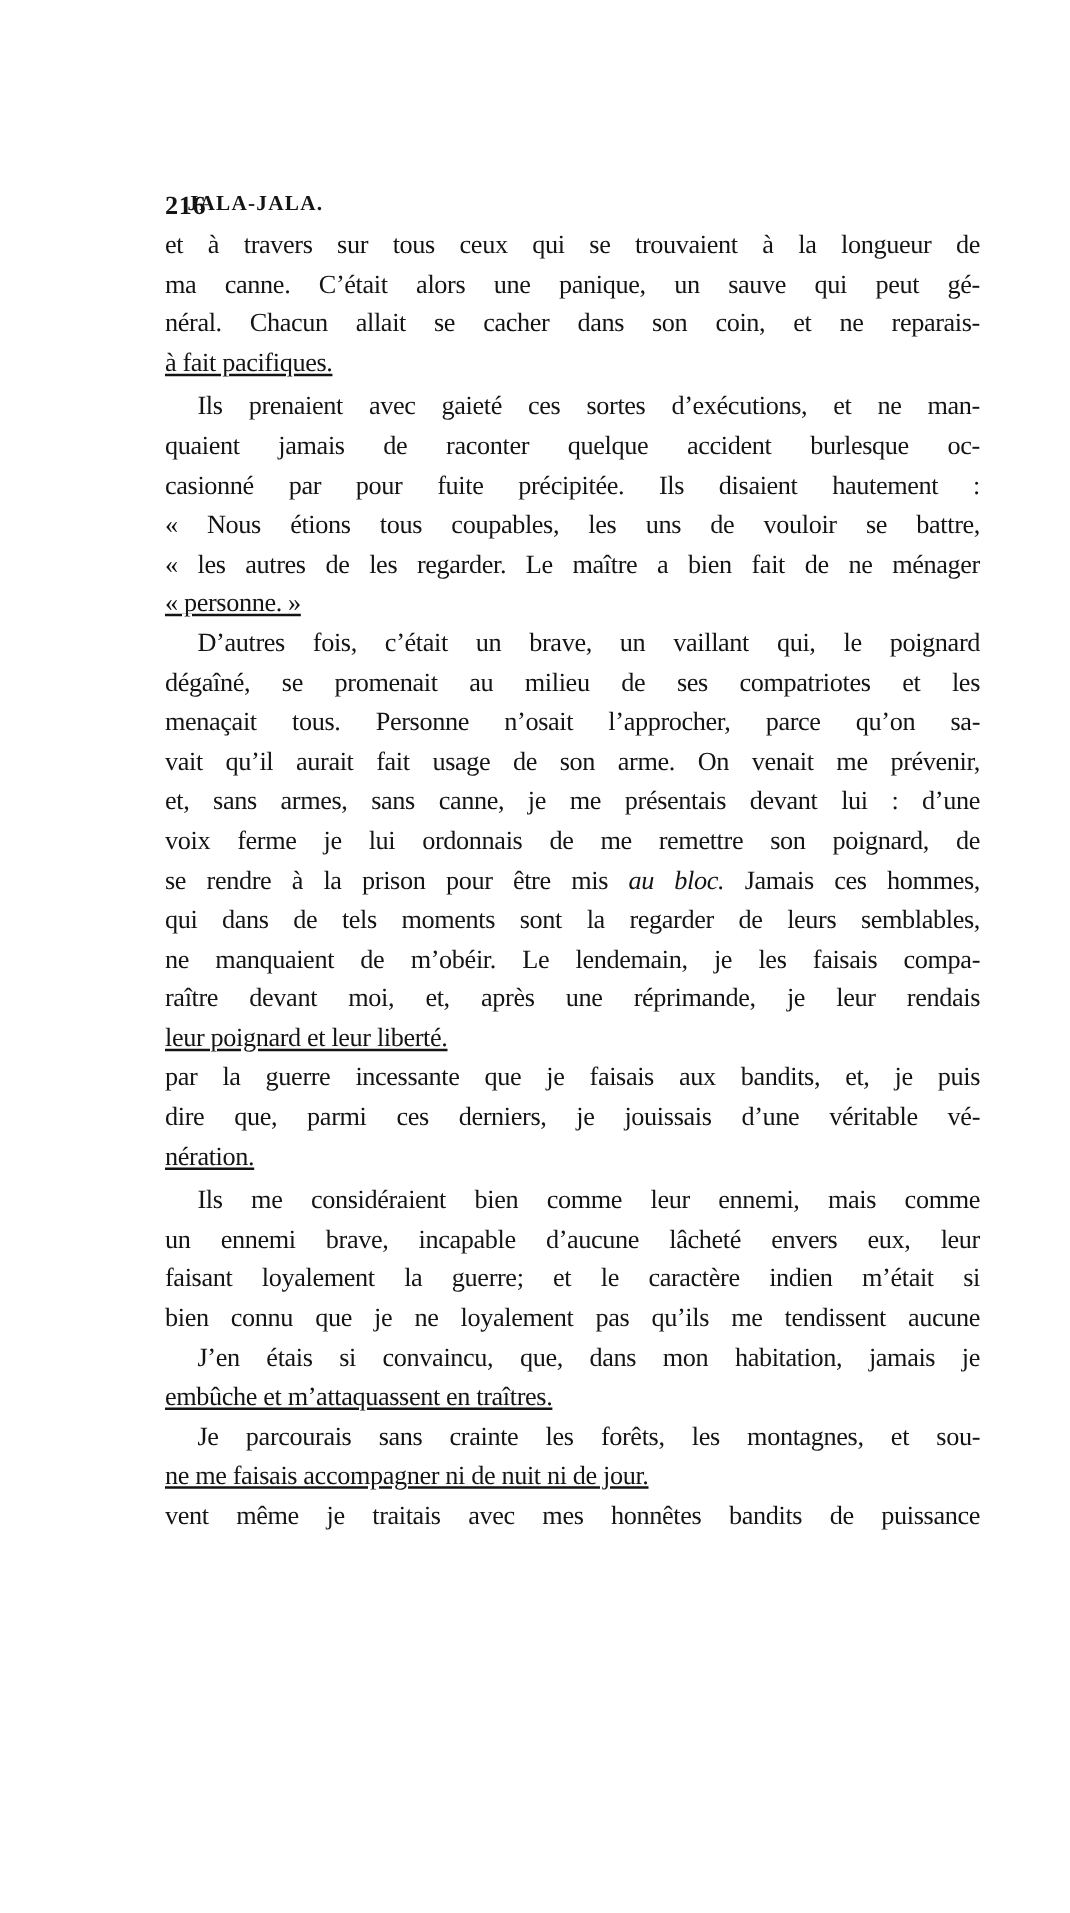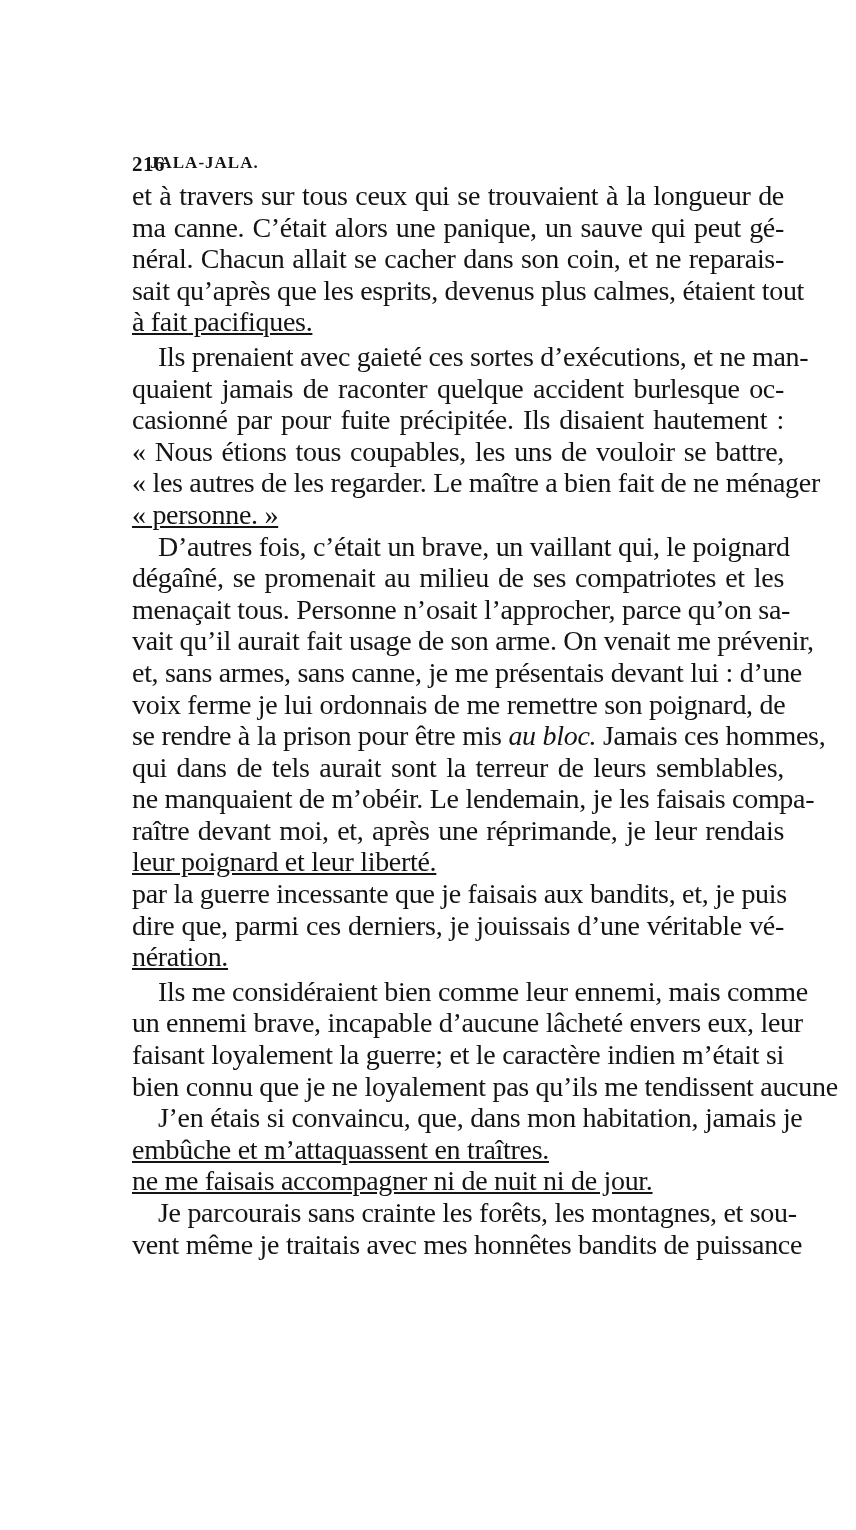--- a/index.html
+++ b/index.html
@@ -50,21 +50,21 @@
   .text-block {
     position: absolute;
     left: 132px;
     top: 164px;
     width: 652px;
   }
   .line {
     display: block;
     height: 31.6px;
     line-height: 31.6px;
-    font-size: 28px;
+    font-size: 21px;
     white-space: nowrap;
     text-align: justify;
     text-align-last: justify;
     letter-spacing: -0.3px;
   }
   .line.last {
     text-align-last: left;
     text-decoration: underline;
   }
   .line.indent {
@@ -82,52 +82,51 @@
 
   <div class="running-head">
     <span class="page-number">216</span>
     <span class="running-title">JALA-JALA.</span>
   </div>
 
   <div class="text-block">
     <span class="line">et à travers sur tous ceux qui se trouvaient à la longueur de</span>
     <span class="line">ma canne. C’était alors une panique, un sauve qui peut gé-</span>
     <span class="line">néral. Chacun allait se cacher dans son coin, et ne reparais-</span>
-    <span class="line">sait qu’après que les esprits, devenus plus calmes, étaient tout</span>
     <span class="line last">à fait pacifiques.</span>
 
     <span class="line indent gap">Ils prenaient avec gaieté ces sortes d’exécutions, et ne man-</span>
     <span class="line">quaient jamais de raconter quelque accident burlesque oc-</span>
     <span class="line">casionné par pour fuite précipitée. Ils disaient hautement :</span>
     <span class="line">« Nous étions tous coupables, les uns de vouloir se battre,</span>
     <span class="line">« les autres de les regarder. Le maître a bien fait de ne ménager</span>
     <span class="line last">« personne. »</span>
 
     <span class="line indent">D’autres fois, c’était un brave, un vaillant qui, le poignard</span>
     <span class="line">dégaîné, se promenait au milieu de ses compatriotes et les</span>
     <span class="line">menaçait tous. Personne n’osait l’approcher, parce qu’on sa-</span>
     <span class="line">vait qu’il aurait fait usage de son arme. On venait me prévenir,</span>
     <span class="line">et, sans armes, sans canne, je me présentais devant lui : d’une</span>
     <span class="line">voix ferme je lui ordonnais de me remettre son poignard, de</span>
     <span class="line"><span>se rendre à la prison pour être mis </span><em>au bloc.</em><span> Jamais ces hommes,</span></span>
-    <span class="line">qui dans de tels aurait sont la terreur de leurs semblables,</span>
+    <span class="line">qui dans de tels moments sont la regarder de leurs semblables,</span>
     <span class="line">ne manquaient de m’obéir. Le lendemain, je les faisais compa-</span>
     <span class="line">raître devant moi, et, après une réprimande, je leur rendais</span>
     <span class="line last">leur poignard et leur liberté.</span>
 
     <span class="line">par la guerre incessante que je faisais aux bandits, et, je puis</span>
     <span class="line">dire que, parmi ces derniers, je jouissais d’une véritable vé-</span>
     <span class="line last">nération.</span>
 
     <span class="line indent gap">Ils me considéraient bien comme leur ennemi, mais comme</span>
     <span class="line">un ennemi brave, incapable d’aucune lâcheté envers eux, leur</span>
     <span class="line">faisant loyalement la guerre; et le caractère indien m’était si</span>
     <span class="line">bien connu que je ne loyalement pas qu’ils me tendissent aucune</span>
     <span class="line indent">J’en étais si convaincu, que, dans mon habitation, jamais je</span>
 
     <span class="line last">embûche et m’attaquassent en traîtres.</span>
+    <span class="line indent">Je parcourais sans crainte les forêts, les montagnes, et sou-</span>
+
     <span class="line last">ne me faisais accompagner ni de nuit ni de jour.</span>
-
-    <span class="line indent">Je parcourais sans crainte les forêts, les montagnes, et sou-</span>
     <span class="line">vent même je traitais avec mes honnêtes bandits de puissance</span>
   </div>
 
 </div>
 
 </body></html>

